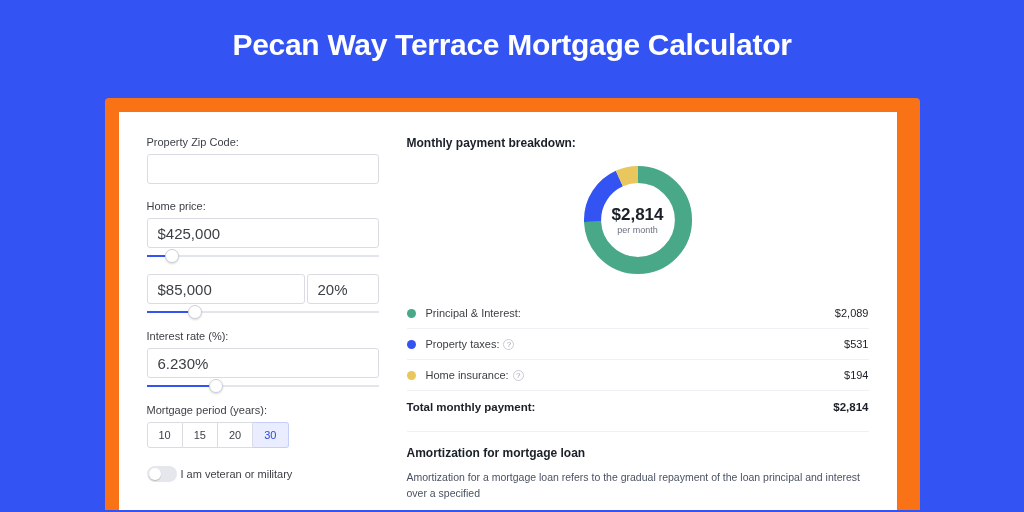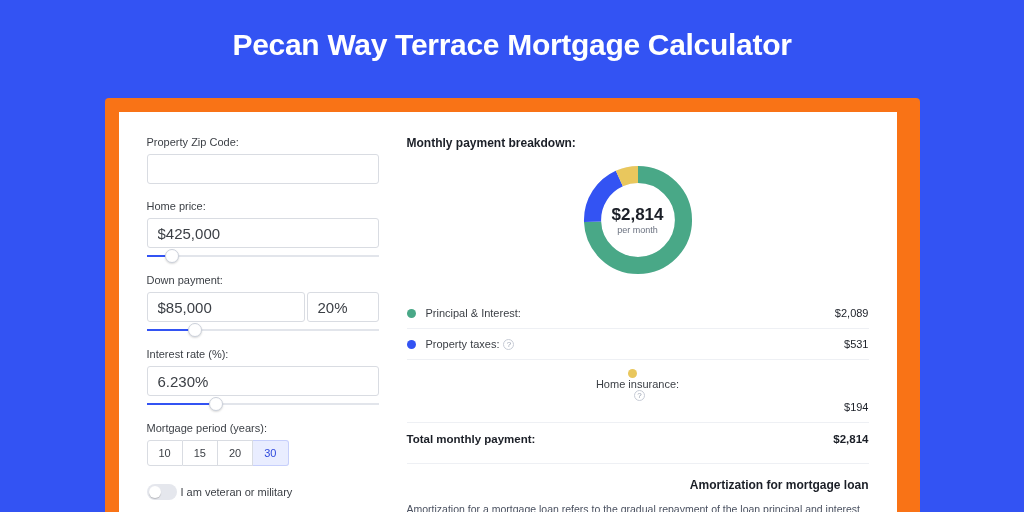--- a/index.html
+++ b/index.html
@@ -96,40 +96,40 @@
   .donut-center {
     position:absolute; inset:0; display:flex; flex-direction:column;
     align-items:center; justify-content:center;
   }
   .donut-center .big { font-size:17px; font-weight:700; color:#1b1f27; }
   .donut-center .sub { font-size:9px; color:#6b7280; }
   .legend { font-size:11px; }
   .legend-row {
     display:flex; align-items:center; padding:9px 0; border-bottom:1px solid #eef0f4;
   }
-  .legend-row:last-of-type { border-bottom:none;flex-direction:column; }
+  .legend-row:last-of-type { border-bottom:none; }
   .dot { width:9px; height:9px; border-radius:50%; margin-right:10px; flex:0 0 9px; }
   .dot.green  { background:#49a887; }
   .dot.blue   { background:#3353f3; }
   .dot.yellow { background:#e9c75d; }
   .legend-label { color:#3b3f45; }
   .info {
     display:inline-block; width:11px; height:11px; border:1px solid #c7ccd6;
     border-radius:50%; font-size:8px; color:#9aa2b1; text-align:center;
     line-height:10px; margin-left:4px;
   }
   .legend-val { margin-left:auto; color:#1b1f27; }
   .total-row {
     display:flex; font-size:11.5px; font-weight:700; color:#1b1f27;
     padding:10px 0 12px; border-top:1px solid #eef0f4;
   }
   .amort {
     border-top:1px solid #eef0f4; padding-top:14px; margin-top:6px;
   }
-  .amort-title { font-size:12px; font-weight:700; color:#1b1f27; margin-bottom:10px;text-align:right;}
+  .amort-title { font-size:12px; font-weight:700; color:#1b1f27; margin-bottom:10px;}
   .amort-text  { font-size:10.5px; color:#4a5160; line-height:1.5; }
 </style>
 </head>
 <body>
 
 <div class="hero">
   <h1>Pecan Way Terrace Mortgage Calculator</h1>
 </div>
 
 <div class="frame">
@@ -146,21 +146,20 @@
         <div class="field-label">Home price:</div>
         <input class="txt" value="$425,000" style="">
       </div>
       <div class="slider-wrap">
         <div class="track"></div>
         <div class="track-fill" id="fill-hp" style="width: 11%;"></div>
         <div class="thumb" id="thumb-hp" style="left: 11%;"></div>
       </div>
 
       <div class="field" style="margin-bottom:4px">
-        <div class="field-label">Down payment:</div>
         <div class="row-two">
           <input class="txt" value="$85,000" style="">
           <input class="txt" value="20%" style="">
         </div>
       </div>
       <div class="slider-wrap">
         <div class="track"></div>
         <div class="track-fill" id="fill-dp" style="width: 21%;"></div>
         <div class="thumb" id="thumb-dp" style="left: 21%;"></div>
       </div>

